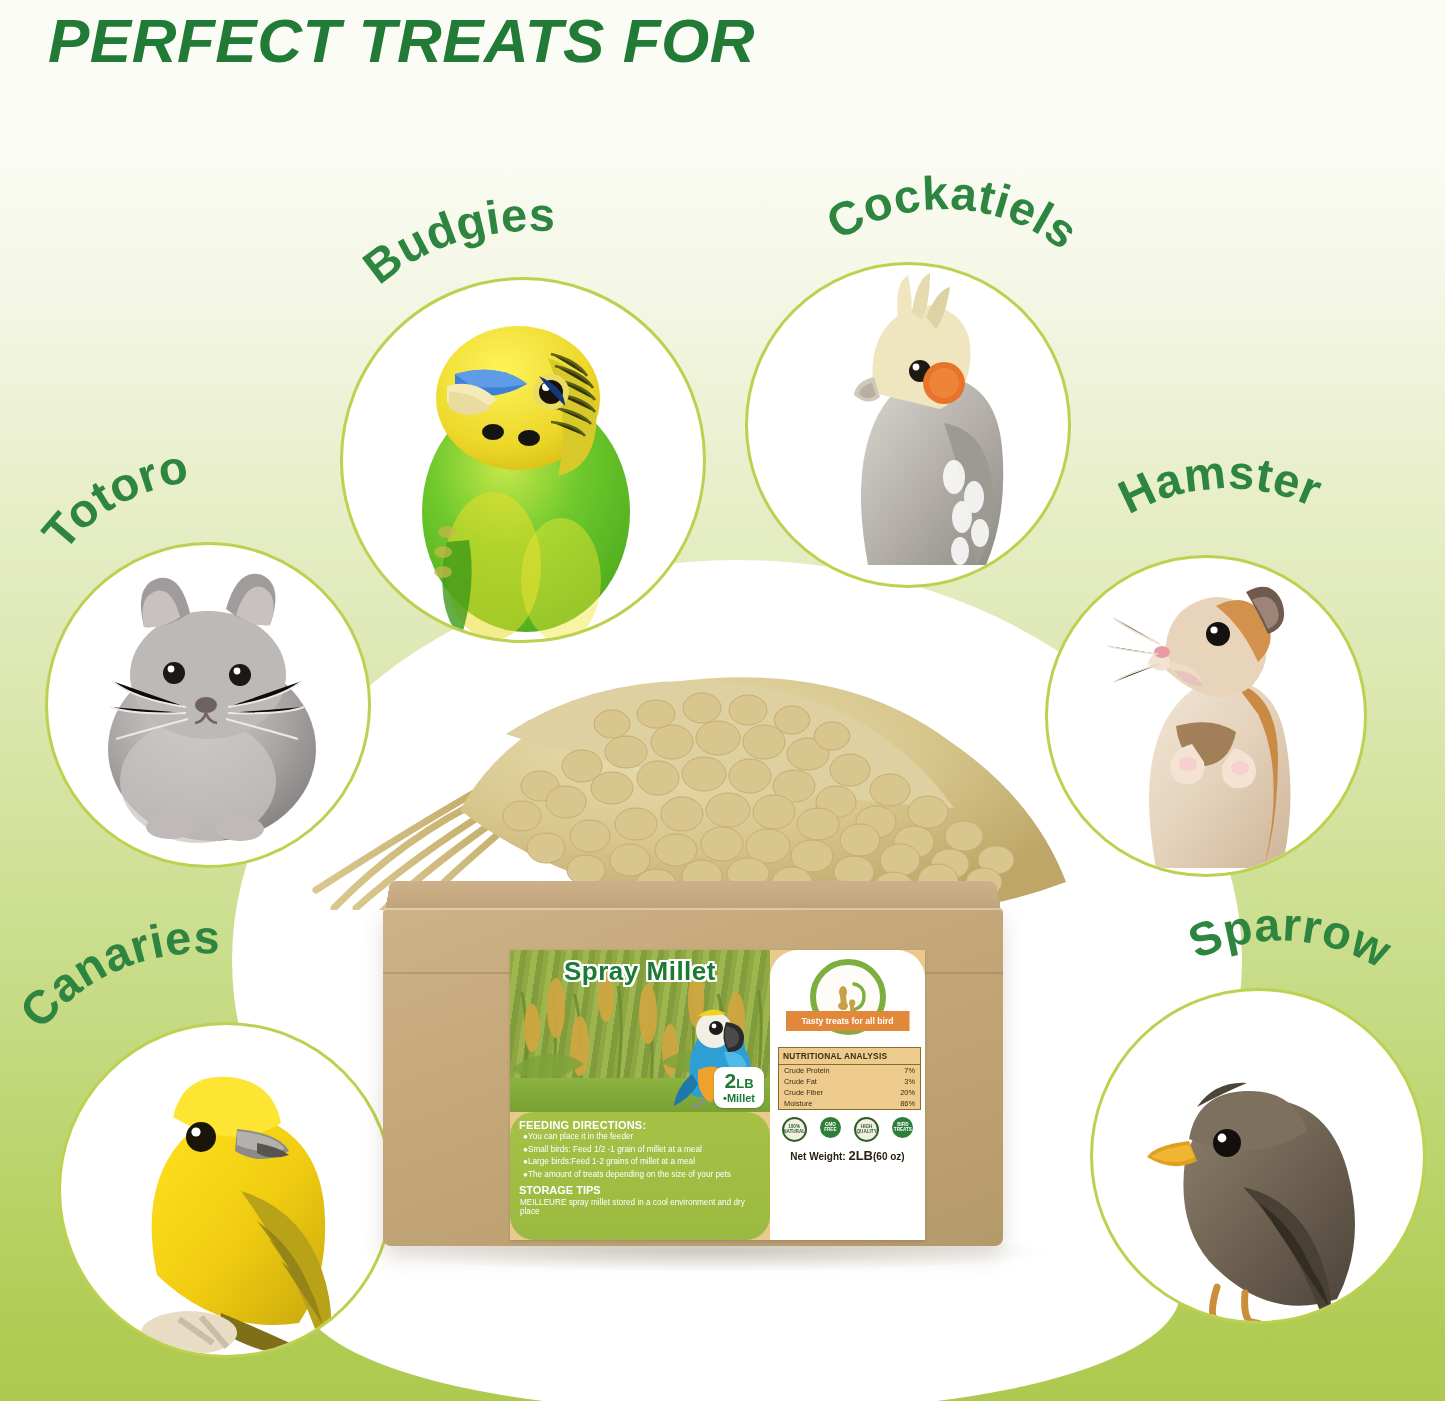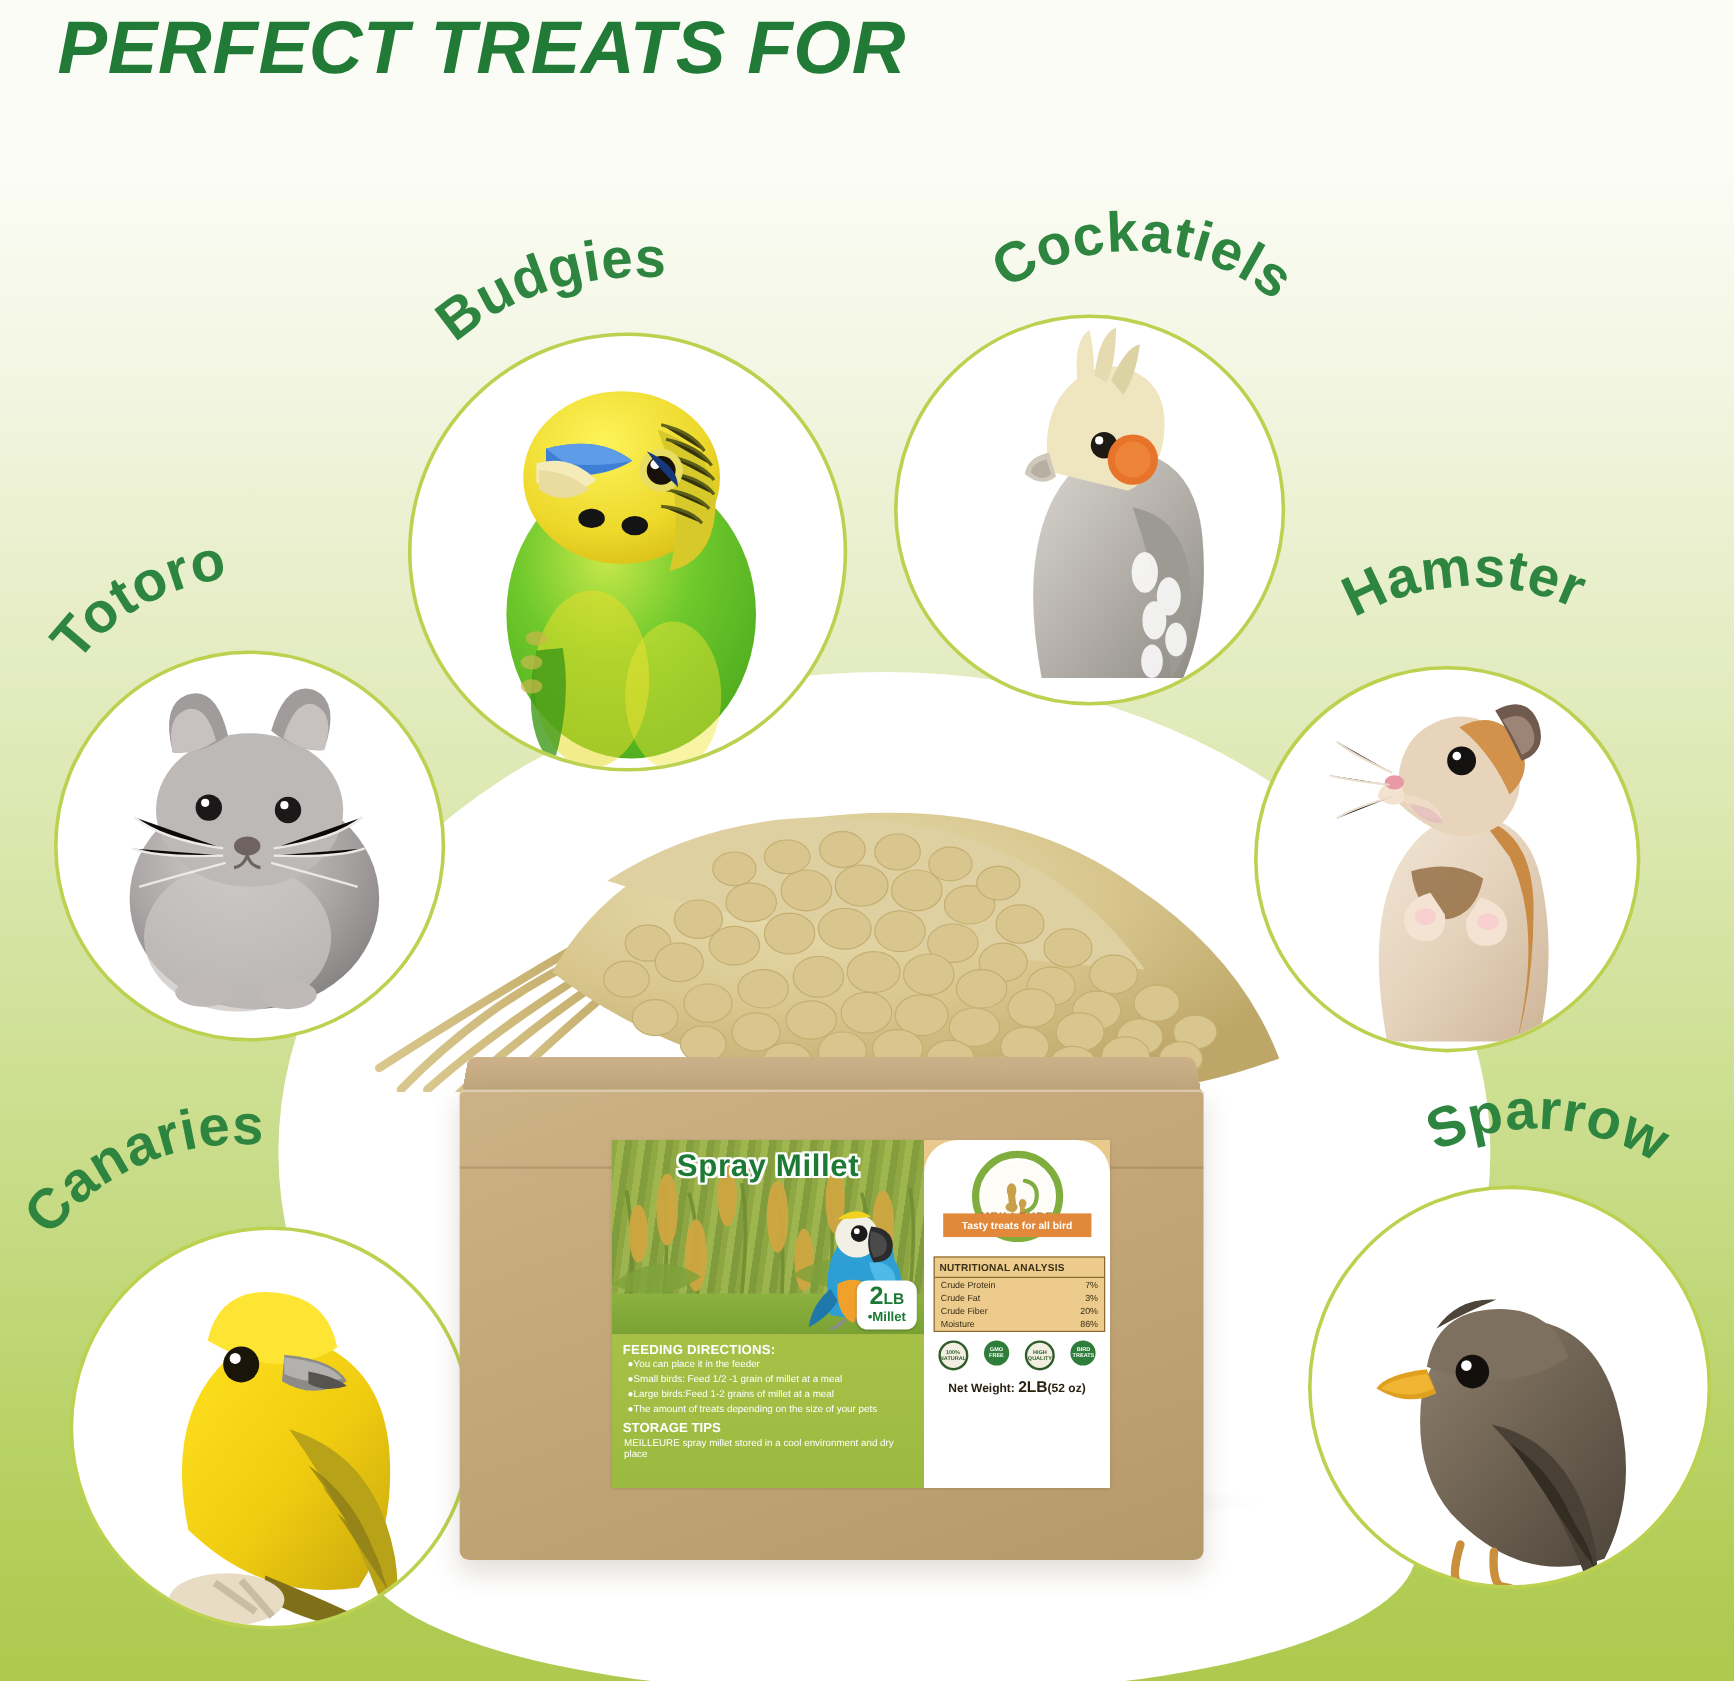--- a/index.html
+++ b/index.html
@@ -51,21 +51,21 @@
   
   .box-wrap{position:absolute;left:383px;top:878px;width:620px;height:370px;}
   .box-top{
     position:absolute;left:0;top:0;width:620px;height:44px;
     background:linear-gradient(to bottom,#cbb089,#bda277);
     border-radius:6px 8px 0 0;
     transform:perspective(500px) rotateX(16deg);
     transform-origin:bottom center;
   }
   .box-face{
-    position:absolute;left:0;top:30px;width:620px;height:392px;
+    position:absolute;left:0;top:30px;width:620px;height:338px;
     background:linear-gradient(160deg,#cdb287 0%,#c6aa7c 30%,#bfa273 65%,#b4996b 100%);
     border-radius:4px 4px 8px 8px;
     box-shadow:inset 0 2px 0 rgba(255,255,255,.35), 0 10px 22px rgba(90,70,40,.18);
   }
   .box-seam{position:absolute;left:0;top:64px;width:620px;height:2px;background:rgba(120,95,60,.25);}
   .box-shadow{
     position:absolute;left:360px;top:1232px;width:700px;height:40px;
     background:radial-gradient(ellipse at center,rgba(110,100,70,.22),rgba(110,100,70,0) 70%);
   }
 
@@ -108,21 +108,21 @@
     text-align:center;line-height:1;box-shadow:0 1px 2px rgba(0,0,0,.2);
   }
   .badge-2lb .b1{font-size:21px;font-weight:700;color:#1d7a34;}
   .badge-2lb .b1 span{font-size:13px;}
   .badge-2lb .b2{font-size:11px;font-weight:700;color:#1d7a34;margin-top:2px;}
 
   
   .directions{
     position:relative;height:128px;width:100%;
     background:linear-gradient(to bottom,#a7c147,#9bb940);
-    padding:7px 9px 0 9px;box-sizing:border-box;color:#ffffff;
+    padding:7px 9px 0 9px;box-sizing:border-box;color:#ffffff;border-radius:24px;
   }
   .dh{font-size:11px;font-weight:700;letter-spacing:.2px;}
   .dl{font-size:8.2px;line-height:1.55;margin-left:4px;}
   .sh{font-size:11px;font-weight:700;margin-top:2px;}
   .sl{font-size:8.2px;margin-left:1px;margin-top:2px;}
 
   
   .logo-seal{
     position:relative;margin:9px auto 0 auto;width:104px;height:80px;
   }
@@ -636,21 +636,21 @@
             <div class="cbadge cb3">
               <div><span>HIGH</span><br><span>QUALITY</span></div>
             </div>
             <div class="cbadge cb4">
               <div><span>BIRD</span><br><span>TREATS</span></div>
             </div>
           </div>
 
           <div class="netw">
             <span>Net Weight:</span>
-            <b>2LB</b><span>(52 oz)</span>
+            <b>2LB</b><span>(60 oz)</span>
           </div>
 
           <div class="white-strip"></div>
         </div>
       </div>
     </div>
   </div>
 
 </div>
 

